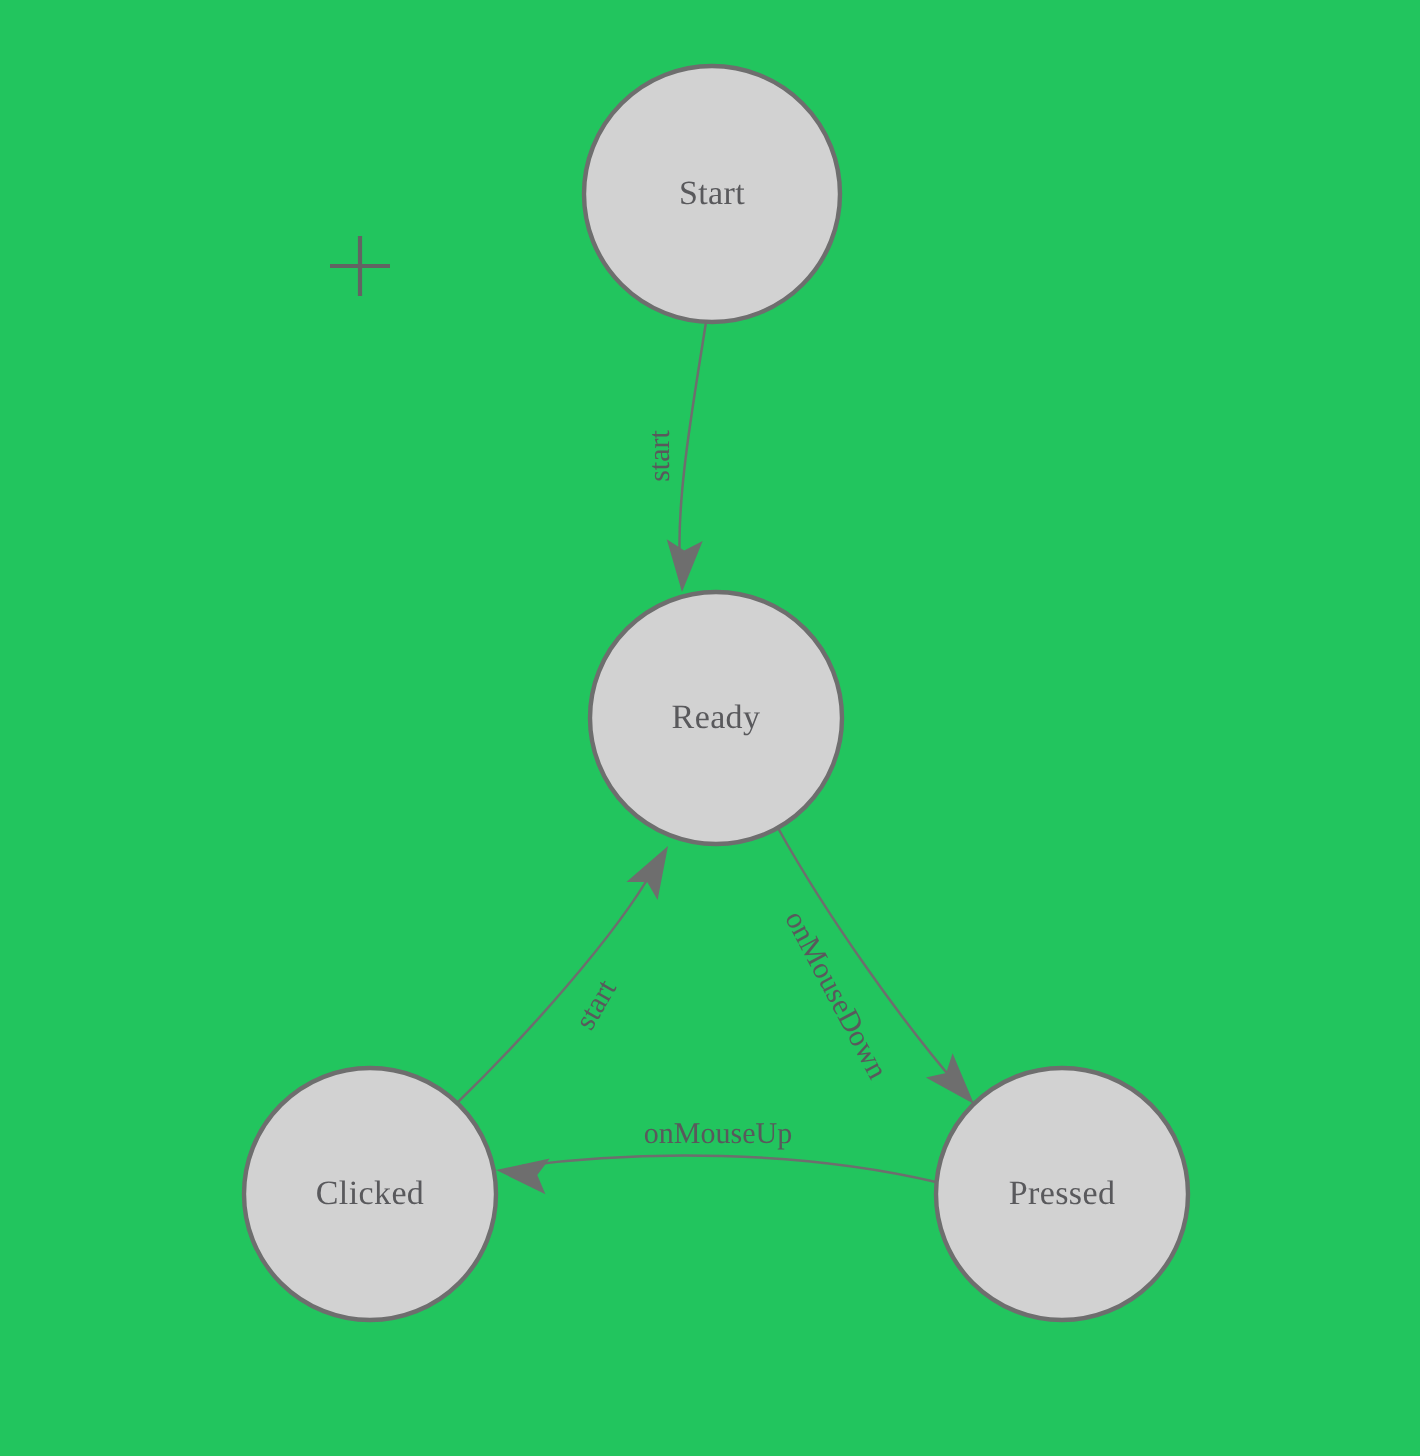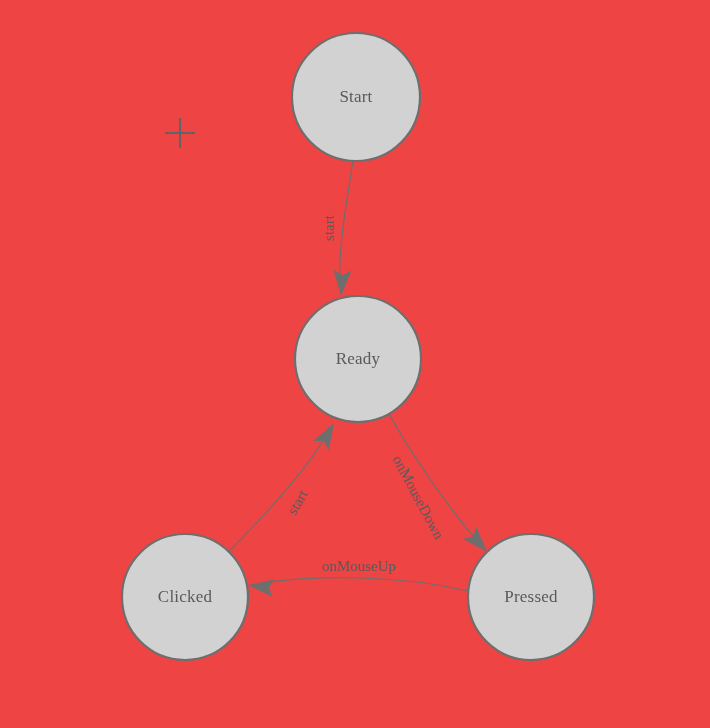--- a/index.html
+++ b/index.html
@@ -11,21 +11,21 @@
   body {
     width: 710px;
     height: 728px;
     overflow: hidden;
     font-family: "Liberation Serif", "DejaVu Serif", serif;
   }
   #diagram-canvas {
     position: relative;
     width: 710px;
     height: 728px;
-    background: #ef4444;
+    background: #22c55e;
   }
   #graph-svg {
     position: absolute;
     top: 0;
     left: 0;
     width: 710px;
     height: 728px;
     display: block;
   }
   .node-ellipse {

